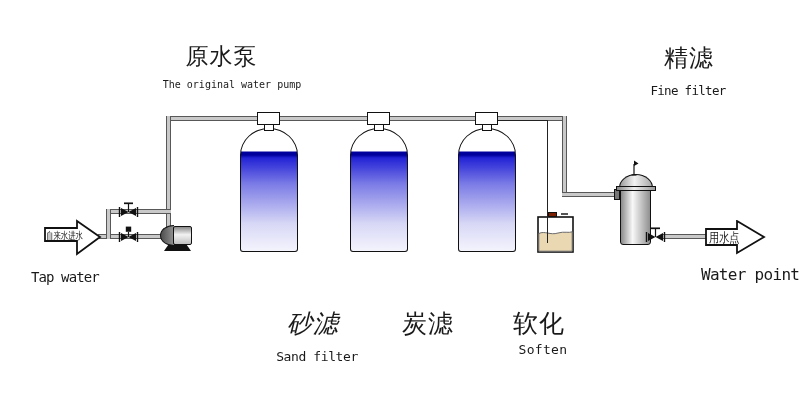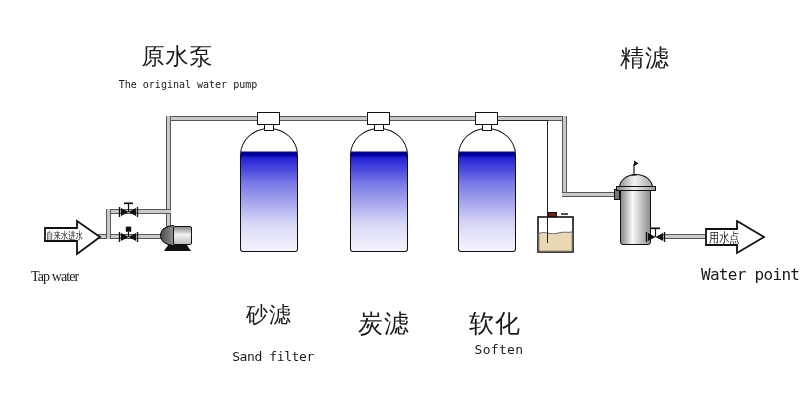--- a/index.html
+++ b/index.html
@@ -4,21 +4,21 @@
 <style>
   html,body{margin:0;padding:0;background:#fff;}
   .canvas{
     position:relative;width:806px;height:408px;background:#fff;overflow:hidden;
     font-family:"DejaVu Sans Mono", monospace;color:#1a1a1a;
   }
   
   .lbl{position:absolute;white-space:nowrap;z-index:7;}
   .zh{font-family:"DejaVu Sans", sans-serif;letter-spacing:1px;}
   .en{font-family:"DejaVu Sans Mono", monospace;}
-  .center{text-align:center;}
+  .center{text-align:center;margin-left:44px;}
   
   .pipe{position:absolute;box-sizing:border-box;background:#c9c9c9;z-index:1;}
   .pipe-h{height:5px;border-top:1.6px solid #585858;border-bottom:1.6px solid #585858;}
   .pipe-v{width:5px;border-left:1.6px solid #585858;border-right:1.6px solid #585858;}
   .thin{position:absolute;background:#222;z-index:4;}
   
   .tank{
     position:absolute;width:58px;height:124px;box-sizing:border-box;z-index:3;
     border:1.5px solid #111;
     border-radius:29px 29px 3px 3px / 27px 27px 3px 3px;
@@ -146,24 +146,25 @@
 
   <svg class="arrow-svg" style="left:704px;top:220px;" width="62" height="35" viewBox="0 0 62 35">
     <polygon points="2,9 33,9 33,1 60,17 33,33 33,25 2,25" fill="#ffffff" stroke="#111" stroke-width="1.8"></polygon>
   </svg>
   <span class="arrow-text" style="left:709px;top:229px;font-size:13px;transform:scaleX(0.78);">用水点</span>
 
   <div class="lbl zh center" style="left:105px;top:41px;width:145px;font-size:23px;">原水泵</div>
   <div class="lbl en center" style="left:88px;top:79px;width:200px;font-size:10px;">The original water pump</div>
 
   <div class="lbl zh center" style="left:575px;top:42px;width:140px;font-size:24px;">精滤</div>
+  <div class="lbl en center" style="left:574px;top:83px;width:140px;font-size:12.5px;letter-spacing:-0.7px;">Fine filter</div>
 
-  <div class="lbl en" style="left:31px;top:269px;font-size:14px;letter-spacing:-0.9px;font-family:Liberation Serif, serif;">Tap water</div>
+  <div class="lbl en" style="left:31px;top:269px;font-size:14px;letter-spacing:-0.9px;">Tap water</div>
 
-  <div class="lbl zh center" style="left:209px;top:300px;width:120px;font-size:22px;">砂滤</div>
+  <div class="lbl zh center" style="left:209px;top:307px;width:120px;font-size:25px;font-style:italic;">砂滤</div>
   <div class="lbl en center" style="left:203px;top:349px;width:140px;font-size:13px;letter-spacing:-0.4px;">Sand filter</div>
 
   <div class="lbl zh center" style="left:324px;top:307px;width:120px;font-size:25px;">炭滤</div>
 
   <div class="lbl zh center" style="left:435px;top:307px;width:120px;font-size:25px;">软化</div>
   <div class="lbl en center" style="left:429px;top:342px;width:140px;font-size:13px;letter-spacing:0.3px;">Soften</div>
 
   <div class="lbl en" style="left:701px;top:265px;font-size:16px;letter-spacing:-0.7px;">Water point</div>
 
 </div>

